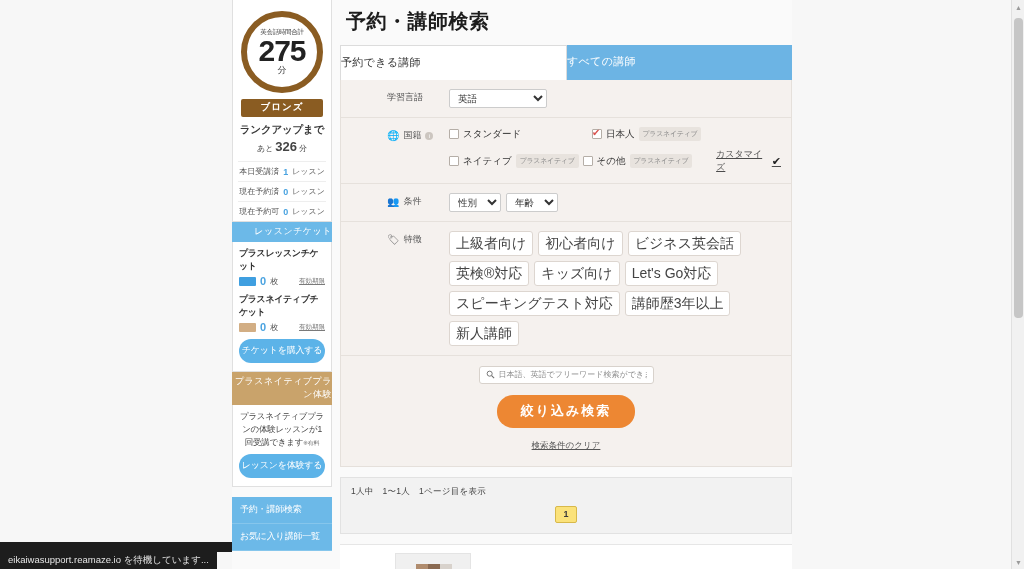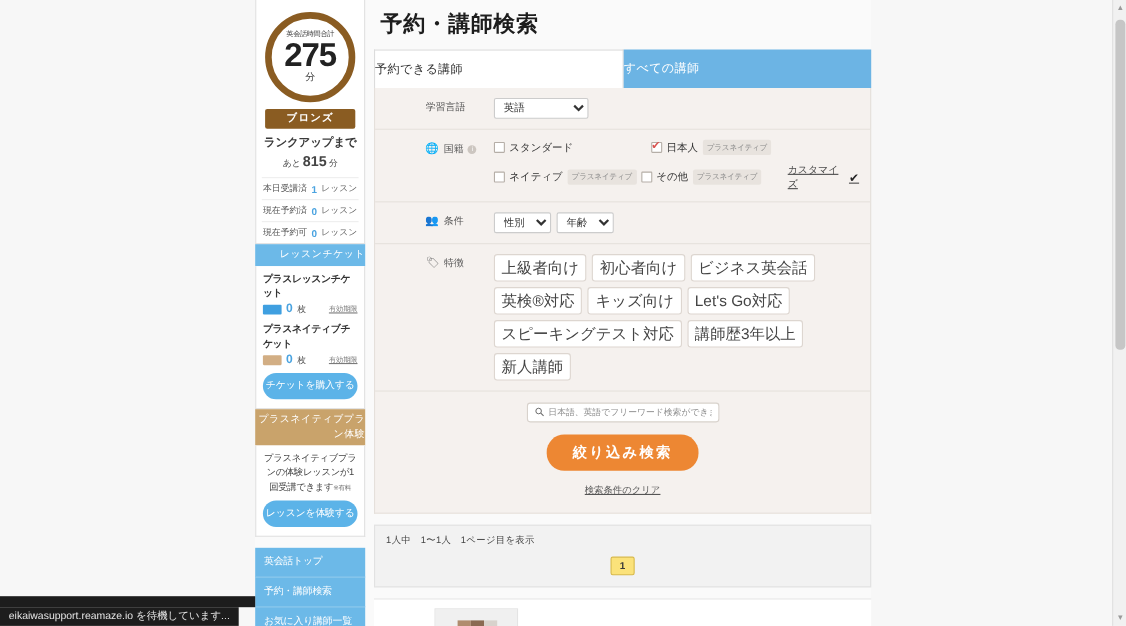--- a/index.html
+++ b/index.html
@@ -195,21 +195,21 @@
   }
   select.ctl {
     font-family: "Liberation Sans", sans-serif;
     font-size: 9.5px;
     padding: 2px 4px;
     border: 1px solid #ccc;
     background: #fff;
     border-radius: 2px;
     color: #333;
   }
-  select.lang { width: 86px; }
+  select.lang { width: 98px; }
   select.narrow { width: 52px; margin-right: 5px; }
 
   .cbgrid { flex: 1; }
   .cbline { display: flex; align-items: center; margin-bottom: 7px; }
   .cbline:last-child { margin-bottom: 0; }
   .cbcol { width: 143px; display: flex; align-items: center; gap: 4px; }
   .cb {
     width: 10px; height: 10px;
     border: 1px solid #b5aea7;
     background: #fff;
@@ -390,21 +390,21 @@
         <div class="rank-ring-wrap">
           <div class="rank-ring">
             <div class="ring-label">英会話時間合計</div>
             <div class="ring-num">275</div>
             <div class="ring-unit">分</div>
           </div>
         </div>
         <div class="rank-badge">ブロンズ</div>
         <div class="rankup-title">ランクアップまで</div>
         <div class="rankup-line">
-          <span class="small">あと</span><span class="big">815</span><span class="small">分</span>
+          <span class="small">あと</span><span class="big">326</span><span class="small">分</span>
         </div>
 
         <div class="stat-row">
           <span>本日受講済</span>
           <span class="val">1</span>
           <span class="unit">レッスン</span>
         </div>
         <div class="stat-row">
           <span>現在予約済</span>
           <span class="val">0</span>
@@ -436,21 +436,20 @@
         <button class="btn-blue">チケットを購入する</button>
       </div>
 
       <div class="sec-head brown">プラスネイティブプラン体験</div>
       <div class="plus-card">
         <div class="plus-text"><span>プラスネイティブプランの体験レッスンが1回受講できます</span><span class="tiny">※有料</span></div>
         <button class="btn-blue" style="margin-top:6px">レッスンを体験する</button>
       </div>
 
       <div class="navlist">
-        <div class="nav-item">英会話トップ</div>
         <div class="nav-item">予約・講師検索</div>
         <div class="nav-item">お気に入り講師一覧</div>
 
       </div>
     </div>
 
     <div class="main">
 
       <div class="page-title">予約・講師検索</div>
 

